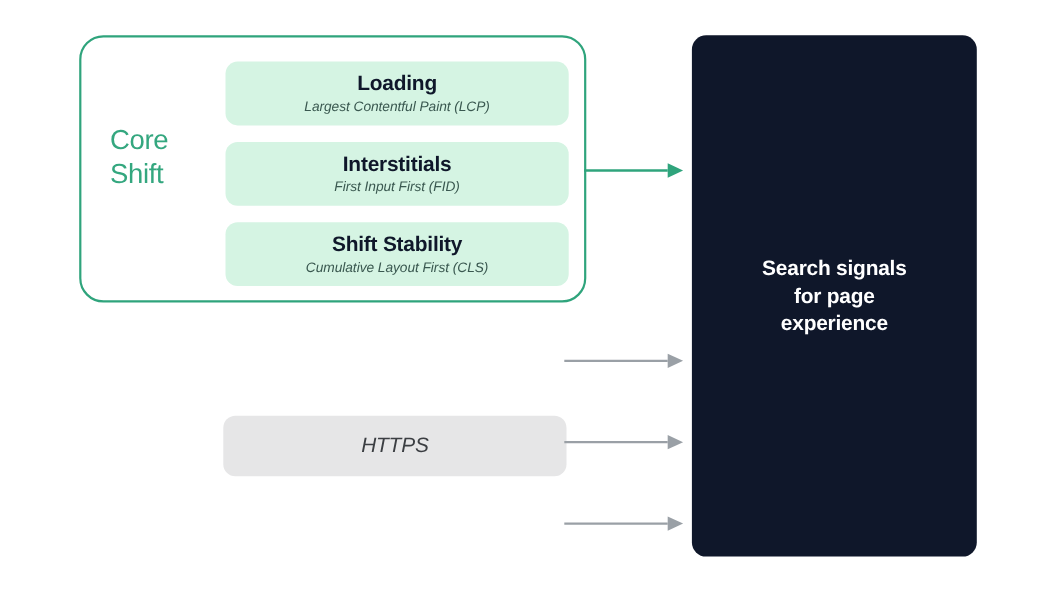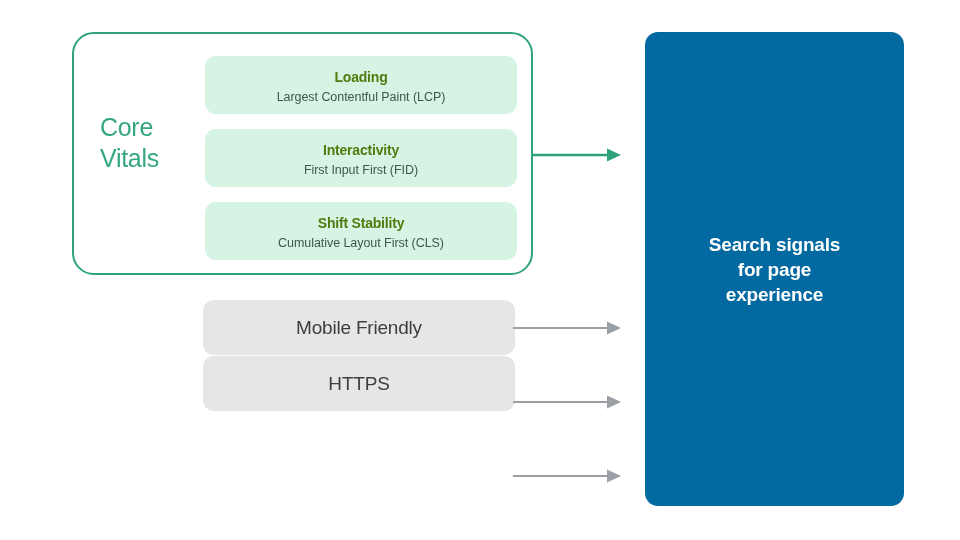--- a/index.html
+++ b/index.html
@@ -53,32 +53,33 @@
     width: 312px;
     height: 58px;
     background: #D5F4E3;
     border-radius: 11px;
     display: flex;
     flex-direction: column;
     align-items: center;
     justify-content: center;
   }
   .metric-card .m-title {
-    color: #4d7c0f;
-    font-size: 14px;
+    color: #0f172a;
+    font-size: 19px;
     font-weight: bold;
     line-height: 22px;
     letter-spacing: -0.2px;
   }
   .metric-card .m-sub {
     color: #3A5850;
     font-size: 12.5px;
     line-height: 16px;
     margin-top: 1px;
     letter-spacing: -0.05px;
+    font-style: italic;
   }
   #metric-0 { top: 22px; }
   #metric-1 { top: 95px; }
   #metric-2 { top: 168px; }
 
   
   .signal-card {
     position: absolute;
     left: 203px;
     width: 312px;
@@ -89,36 +90,35 @@
     align-items: center;
     justify-content: center;
   }
   .signal-card .s-title {
     color: #3B3E42;
     font-size: 19px;
     line-height: 22px;
     letter-spacing: -0.2px;
   }
   #signal-0 { top: 300px; }
-  #signal-1 { top: 356px; }
+  #signal-1 { top: 378px; font-style: italic; }
   #signal-2 { top: 448px; }
 
   
   #result-panel {
     position: absolute;
     left: 629px;
     top: 32px;
     width: 259px;
     height: 474px;
-    background: #0369a1;
+    background: #0f172a;
     border-radius: 13px;
     display: flex;
     align-items: center;
     justify-content: center;
-    margin-left: 16px;
   }
   #result-text {
     color: #ffffff;
     font-size: 19px;
     font-weight: bold;
     line-height: 25px;
     text-align: center;
     letter-spacing: -0.2px;
     white-space: pre-line;
   }
@@ -135,42 +135,39 @@
 </style>
 </head>
 <body>
 
 <div id="canvas">
 
   <div id="cwv-group">
 
     <div id="cwv-label">
       <span class="l">Core</span>
-      <span class="l">Vitals</span>
+      <span class="l">Shift</span>
     </div>
 
     <div class="metric-card" id="metric-0">
       <span class="m-title">Loading</span>
       <span class="m-sub">Largest Contentful Paint (LCP)</span>
     </div>
 
     <div class="metric-card" id="metric-1">
-      <span class="m-title">Interactivity</span>
+      <span class="m-title">Interstitials</span>
       <span class="m-sub">First Input First (FID)</span>
     </div>
 
     <div class="metric-card" id="metric-2">
       <span class="m-title">Shift Stability</span>
       <span class="m-sub">Cumulative Layout First (CLS)</span>
     </div>
   </div>
 
-  <div class="signal-card" id="signal-0">
-    <span class="s-title">Mobile Friendly</span>
-  </div>
 
   <div class="signal-card" id="signal-1">
     <span class="s-title">HTTPS</span>
   </div>
 
 
   <svg class="arrow-svg" id="arrow-cwv" width="92" height="30" viewBox="0 0 92 30">
     <line x1="0" y1="15" x2="76" y2="15" stroke="#2FA47C" stroke-width="2.4"></line>
     <polygon points="76,8.5 90,15 76,21.5" fill="#2FA47C"></polygon>
   </svg>

